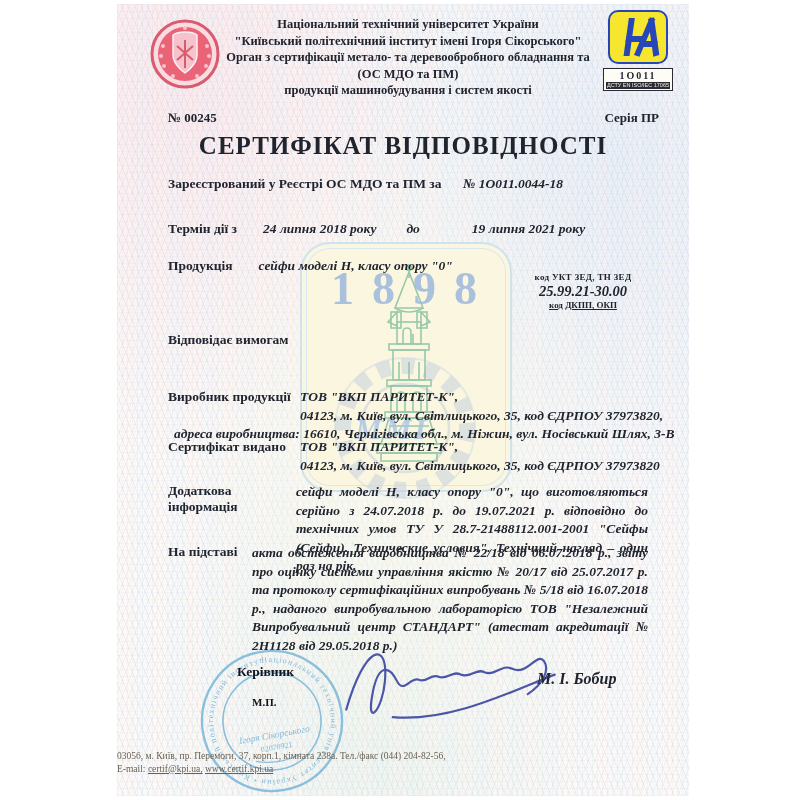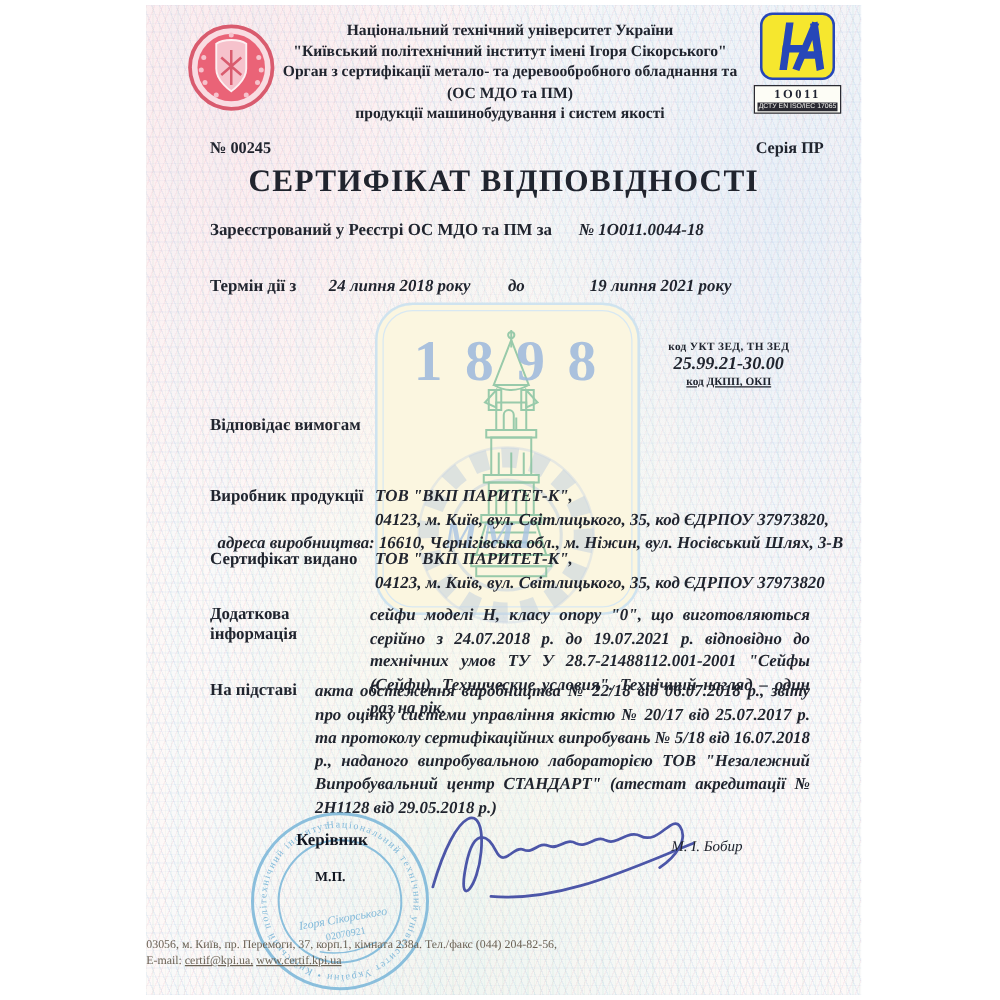--- a/index.html
+++ b/index.html
@@ -69,21 +69,21 @@
   .addl{left:51px;top:479px;}
   .addl .lbl{width:128px;flex:none;}
   .addl .val{width:352px;text-align:justify;line-height:18.6px;}
   .basis{left:51px;top:540px;}
   .basis .lbl{width:84px;flex:none;}
   .basis .val{width:396px;text-align:justify;line-height:18.6px;}
   .stamp{left:76px;top:642px;}
   .role{left:120px;top:660px;font-size:13.5px;font-weight:bold;color:#111520;}
   .seal{left:135px;top:692px;font-size:11px;font-weight:bold;color:#111520;}
   .sig{left:210px;top:618px;}
-  .signame{left:420px;top:666px;font-size:12px;font-weight:normal;font-style:italic;}
+  .signame{left:420px;top:666px;font-size:16px;font-weight:bold;font-style:italic;}
   .footer{left:0;right:0;top:746px;text-align:left;font-size:9.5px;color:#6a6154;line-height:13px;
     font-family:"Liberation Serif",serif;}
   .footer a{color:#6a6154;text-decoration:underline;cursor:pointer;}
 </style>
 </head>
 <body>
 
 <div class="page">
   <div class="cert">
 
@@ -173,20 +173,24 @@
       <span class="val">№ 1О011.0044-18</span>
     </div>
 
     <div class="abs row vrow">
       <span class="lbl">Термін дії з</span>
       <span class="val">24 липня 2018 року</span>
       <span class="mid">до</span>
       <span class="val">19 липня 2021 року</span>
     </div>
 
+    <div class="abs row prow">
+      <span class="lbl">Продукція</span>
+      <span class="val">сейфи моделі Н, класу опору "0"</span>
+    </div>
 
     <div class="abs codes">
       <div class="small">код УКТ ЗЕД, ТН ЗЕД</div>
       <div class="code">25.99.21-30.00</div>
       <div class="small-u">код ДКПП, ОКП</div>
     </div>
 
     <div class="abs row reqrow">
       <span class="lbl">Відповідає вимогам</span>
     </div>

